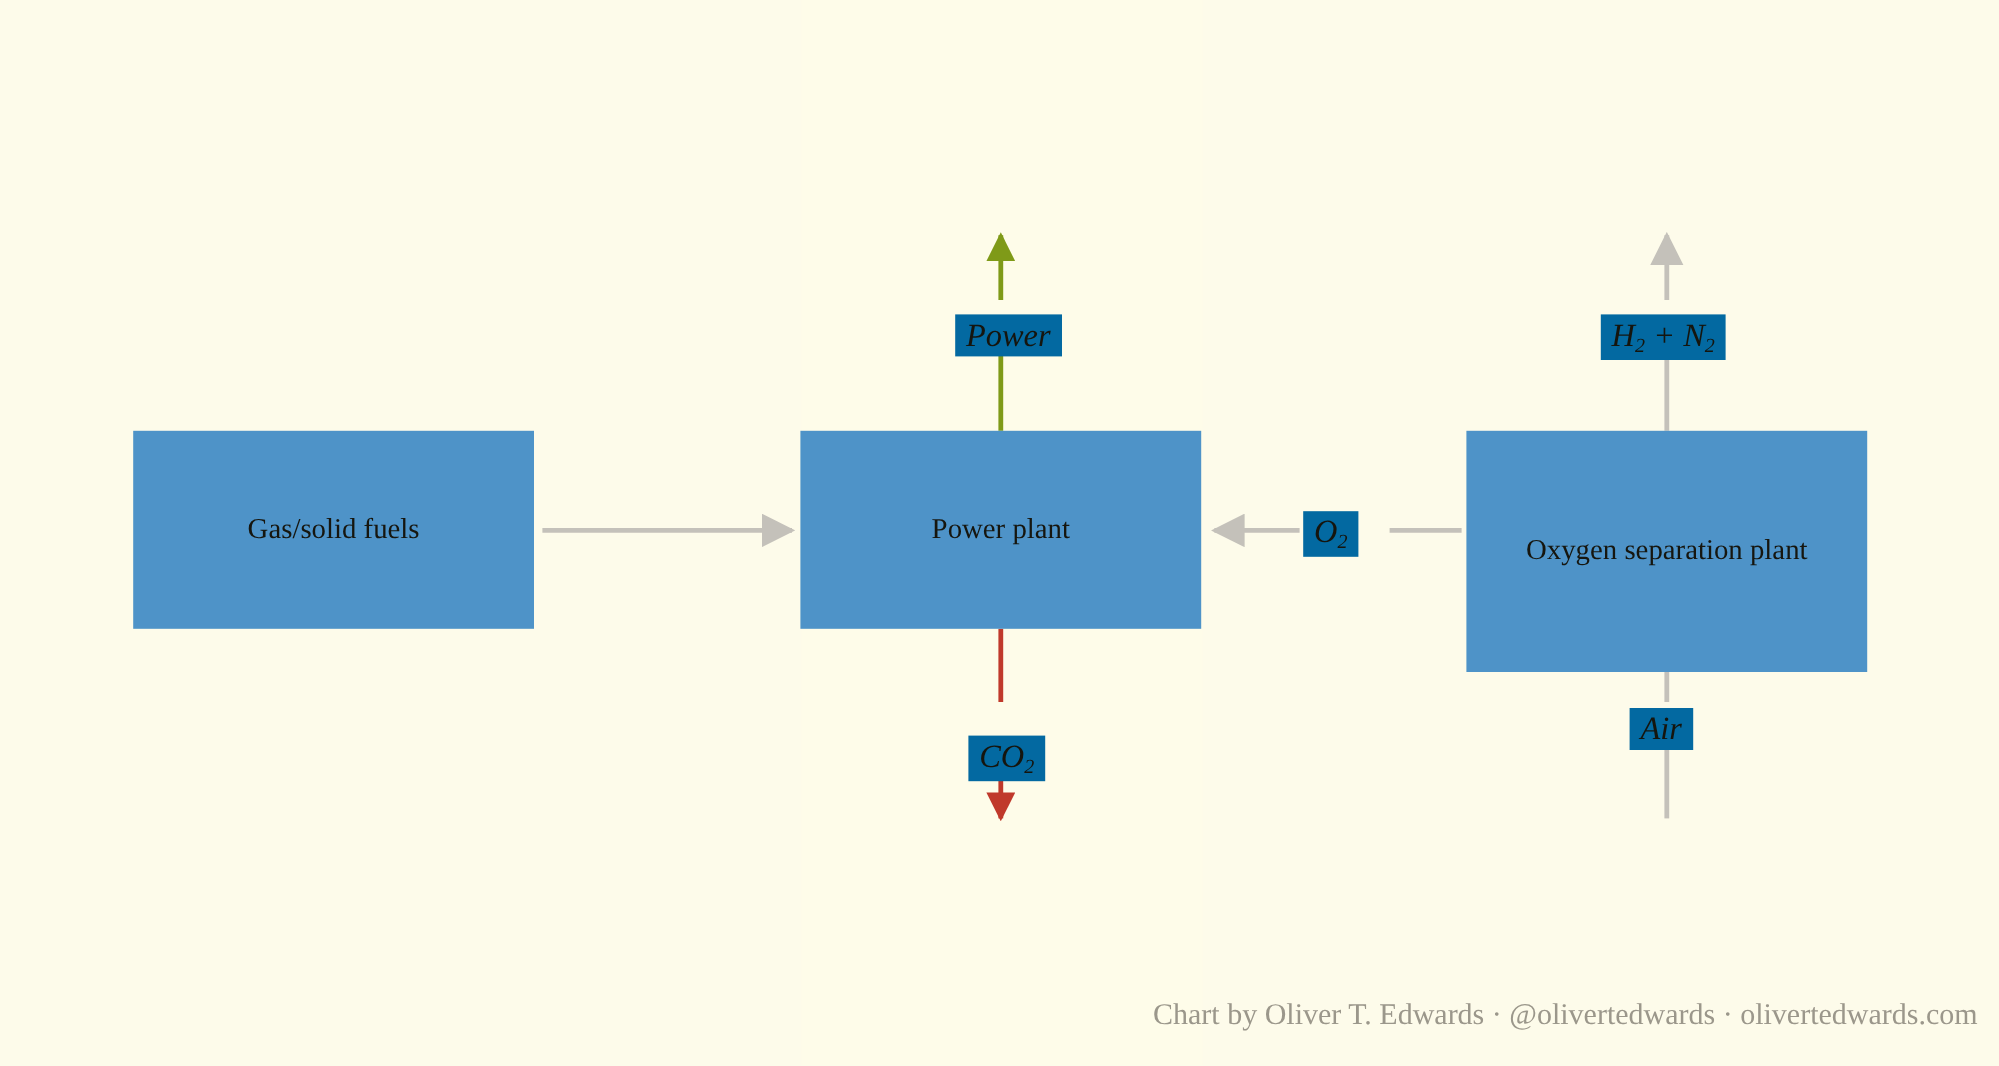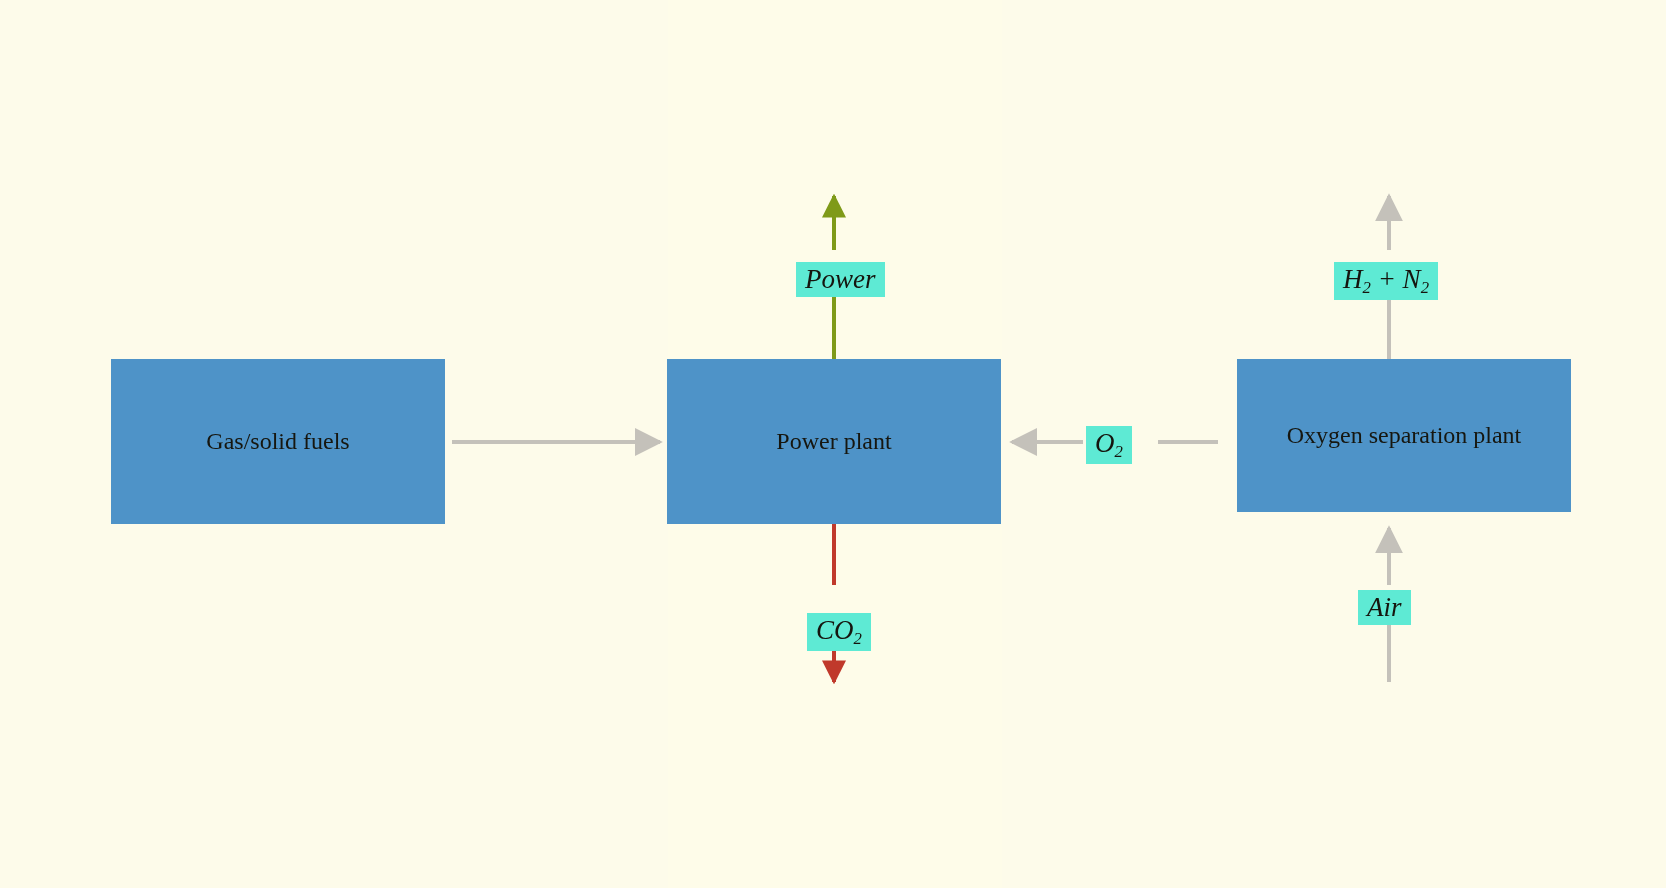--- a/index.html
+++ b/index.html
@@ -50,29 +50,29 @@
     justify-content: center;
     text-align: center;
     color: #16160f;
     font-size: 24px;
     line-height: 1.33;
     box-sizing: border-box;
     padding: 0 14px;
   }
   #box-fuels  { left: 111px;  top: 359px; width: 334px; height: 165px; }
   #box-power  { left: 667px;  top: 359px; width: 334px; height: 165px; }
-  #box-oxygen { left: 1222px; top: 359px; width: 334px; height: 153px; margin-left: 15px; }
+  #box-oxygen { left: 1222px; top: 359px; width: 334px; height: 201px; }
 
   .edge-label {
     position: absolute;
     font-style: italic;
     font-size: 27px;
     color: #15150e;
     white-space: nowrap;
-    background: #5eead4;
+    background: #0369a1;
     padding: 2px 9px;
   }
   .edge-label sub {
     font-size: 0.62em;
     vertical-align: -0.30em;
   }
 
   #lbl-power  { left: 796px;  top: 262px; }
   #lbl-co2    { left: 807px;  top: 613px; }
   #lbl-o2     { left: 1086px; top: 426px; }
@@ -162,14 +162,15 @@
   </div>
 
   <div class="edge-label" id="lbl-h2n2">
     <span>H</span><sub>2</sub><span> + </span><span>N</span><sub>2</sub>
   </div>
 
   <div class="edge-label" id="lbl-air">
     <span>Air</span>
   </div>
 
+  <div id="credit">Chart by Oliver T. Edwards · @olivertedwards · olivertedwards.com</div>
 
 </div>
 
 </body></html>

